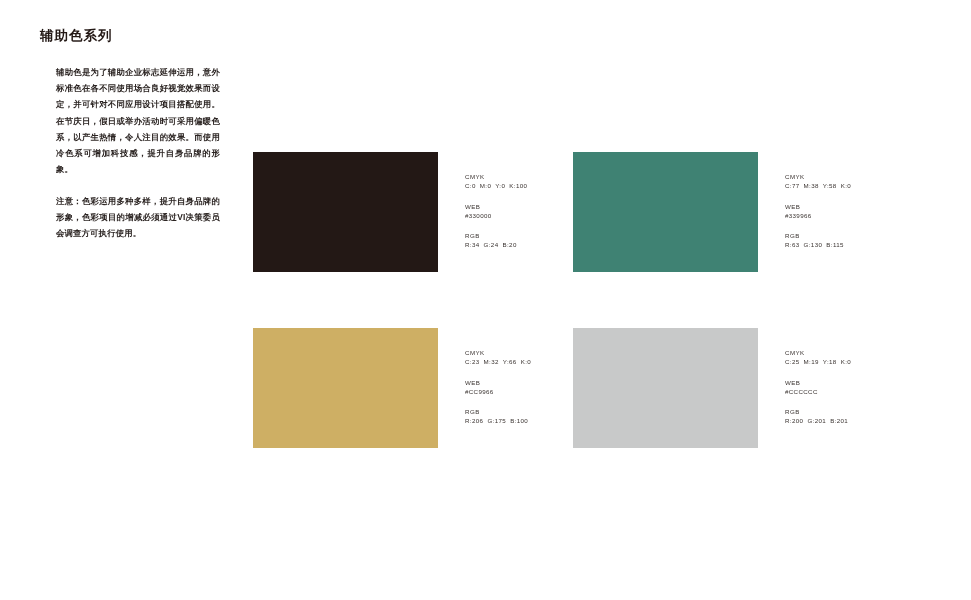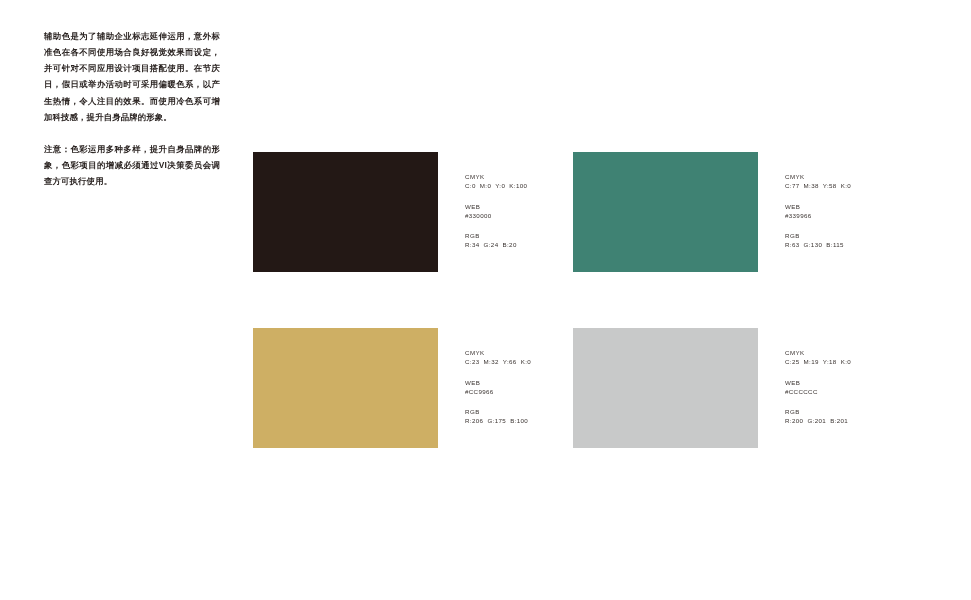--- a/index.html
+++ b/index.html
@@ -48,21 +48,21 @@
     letter-spacing: 1px;
     margin: 0 0 20px 0;
     line-height: 1.2;
   }
 
   .body-para {
     font-size: 8.4px;
     line-height: 1.92;
     color: #2b2422;
     letter-spacing: 0.15px;
-    margin: 0 0 16px 4px;
+    margin: 0 0 16px 16px;
     text-align: justify;
     font-weight: 600;
   }
   .body-para:last-child { margin-bottom: 0; }
 
   
   .swatch-grid {
     position: absolute;
     left: 253px;
     top: 152px;
@@ -111,20 +111,21 @@
     white-space: pre;
     font-weight: 400;
   }
 </style>
 </head>
 <body>
 
 <div class="page">
 
   <div class="left-col">
+    <h2 class="section-title">辅助色系列</h2>
     <p class="body-para">辅助色是为了辅助企业标志延伸运用，意外标准色在各不同使用场合良好视觉效果而设定，并可针对不同应用设计项目搭配使用。在节庆日，假日或举办活动时可采用偏暖色系，以产生热情，令人注目的效果。而使用冷色系可增加科技感，提升自身品牌的形象。</p>
     <p class="body-para">注意：色彩运用多种多样，提升自身品牌的形象，色彩项目的增减必须通过VI决策委员会调查方可执行使用。</p>
   </div>
 
   <div class="swatch-grid">
 
     <div class="swatch-cell r0 c0">
       <div class="swatch-chip" style="background-color: rgb(35, 24, 21);"></div>
       <div class="swatch-specs">
         <div class="spec-group">

